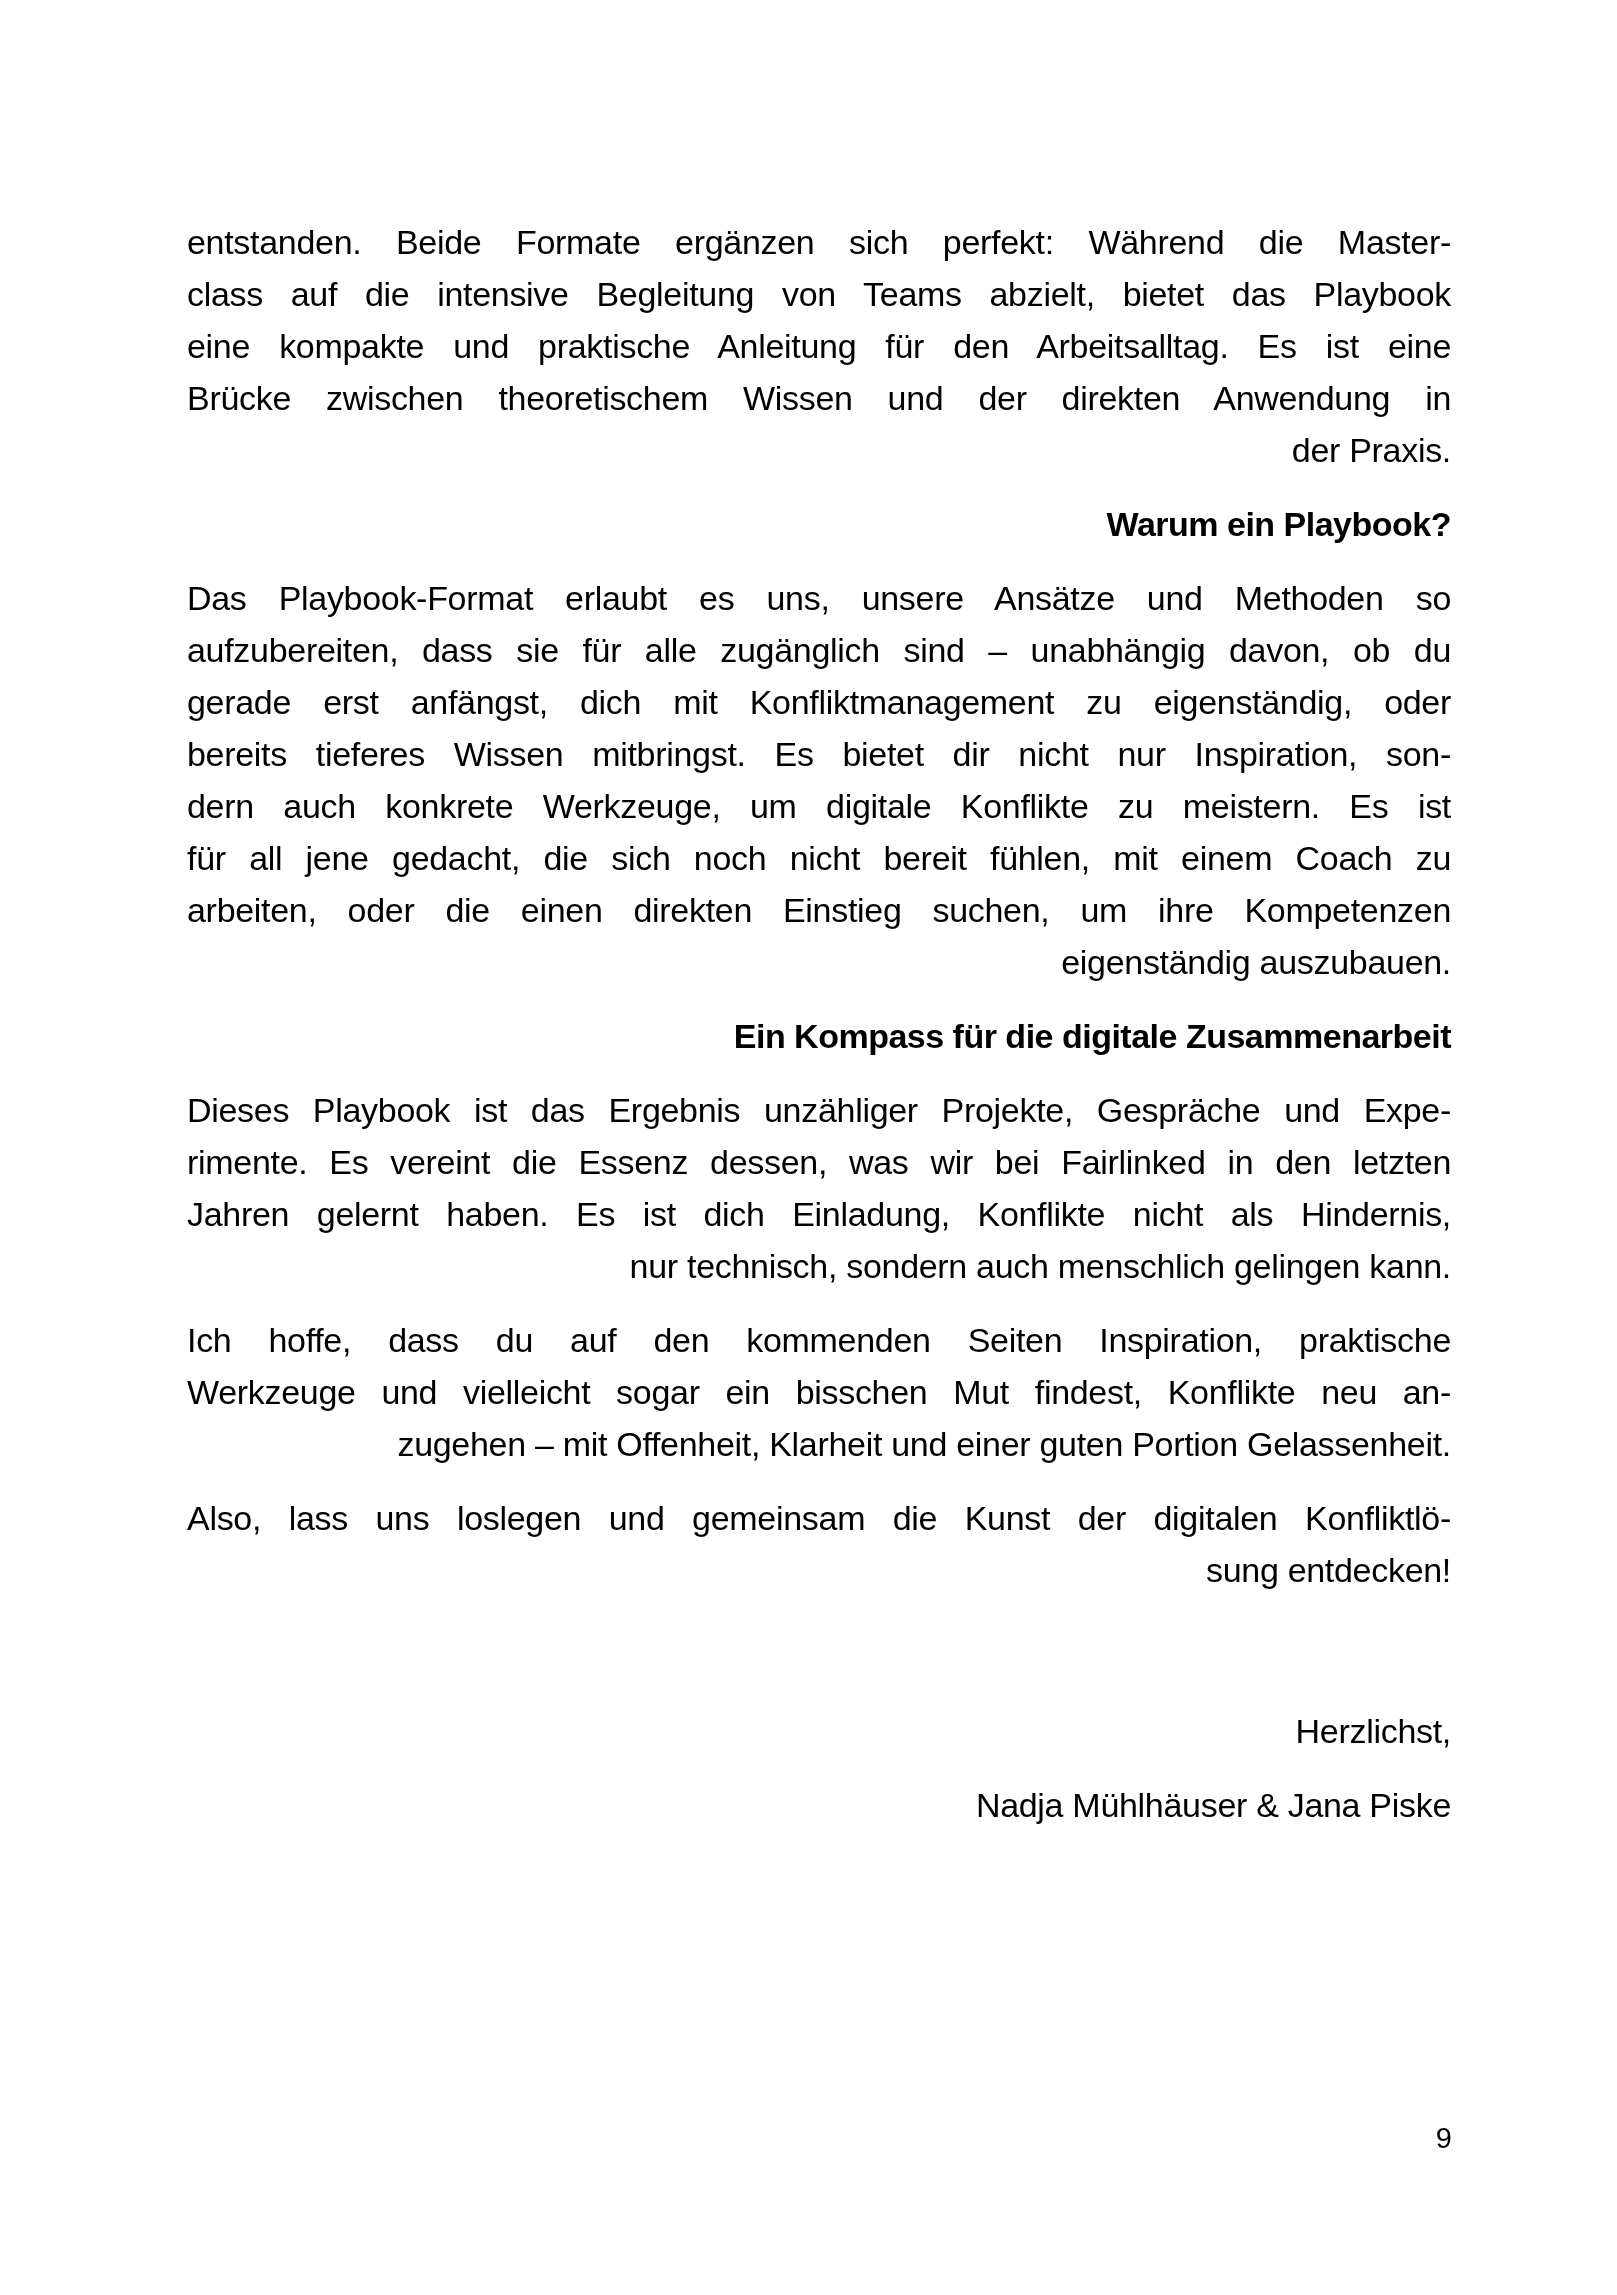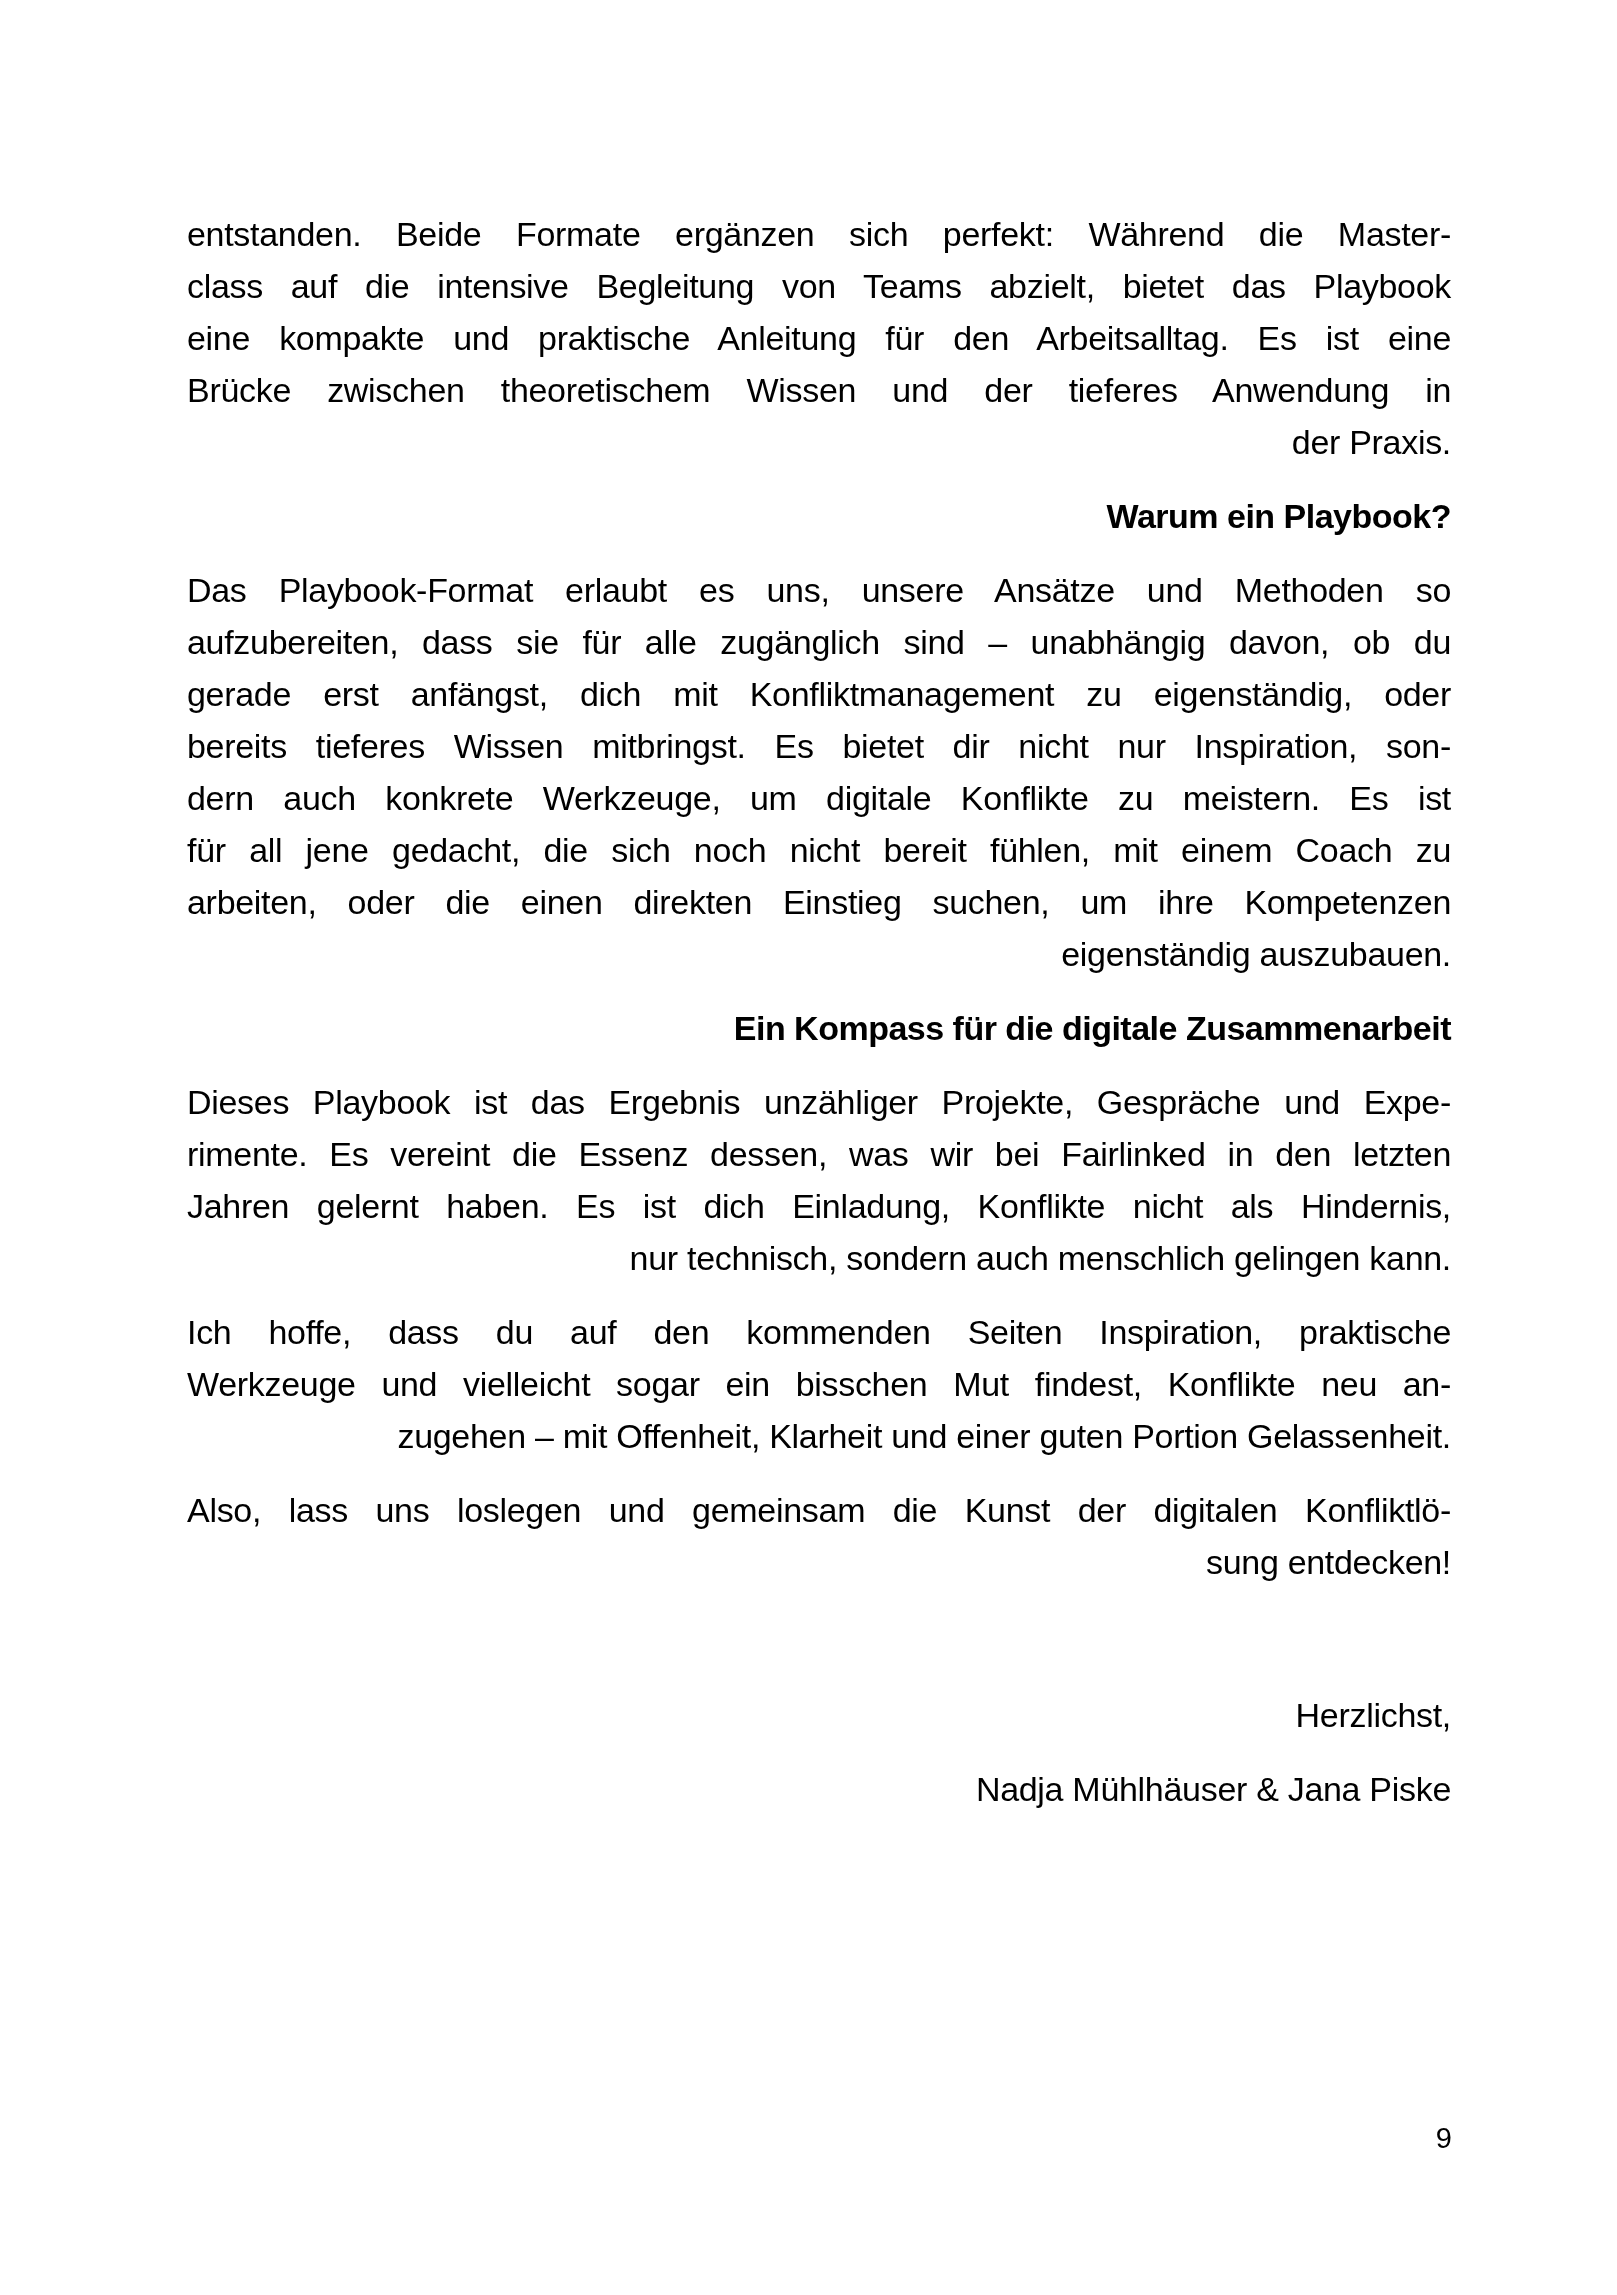--- a/index.html
+++ b/index.html
@@ -23,21 +23,21 @@
       height: 2295px;
       background: #ffffff;
     }
     .column {
       position: absolute;
       left: 187px;
       top: 208px;
       width: 1264px;
     }
     .block {
-      margin: 0 0 22px 0;
+      margin: 8px 0 22px 0;
     }
     .line {
       display: block;
       height: 52px;
       line-height: 52px;
       font-size: 34px;
       white-space: nowrap;
       overflow: visible;
       letter-spacing: -0.3px;
     }
@@ -67,21 +67,21 @@
 </head>
 <body>
 
 <div class="page">
   <div class="column">
 
     <div class="block">
       <span class="line full">entstanden. Beide Formate ergänzen sich perfekt: Während die Master-</span>
       <span class="line full">class auf die intensive Begleitung von Teams abzielt, bietet das Playbook</span>
       <span class="line full">eine kompakte und praktische Anleitung für den Arbeitsalltag. Es ist eine</span>
-      <span class="line full">Brücke zwischen theoretischem Wissen und der tieferes Anwendung in</span>
+      <span class="line full">Brücke zwischen theoretischem Wissen und der direkten Anwendung in</span>
       <span class="line last">der Praxis.</span>
     </div>
 
     <div class="block heading">
       <span class="line last">Warum ein Playbook?</span>
     </div>
 
     <div class="block">
       <span class="line full">Das Playbook-Format erlaubt es uns, unsere Ansätze und Methoden so</span>
       <span class="line full">aufzubereiten, dass sie für alle zugänglich sind – unabhängig davon, ob du</span>

